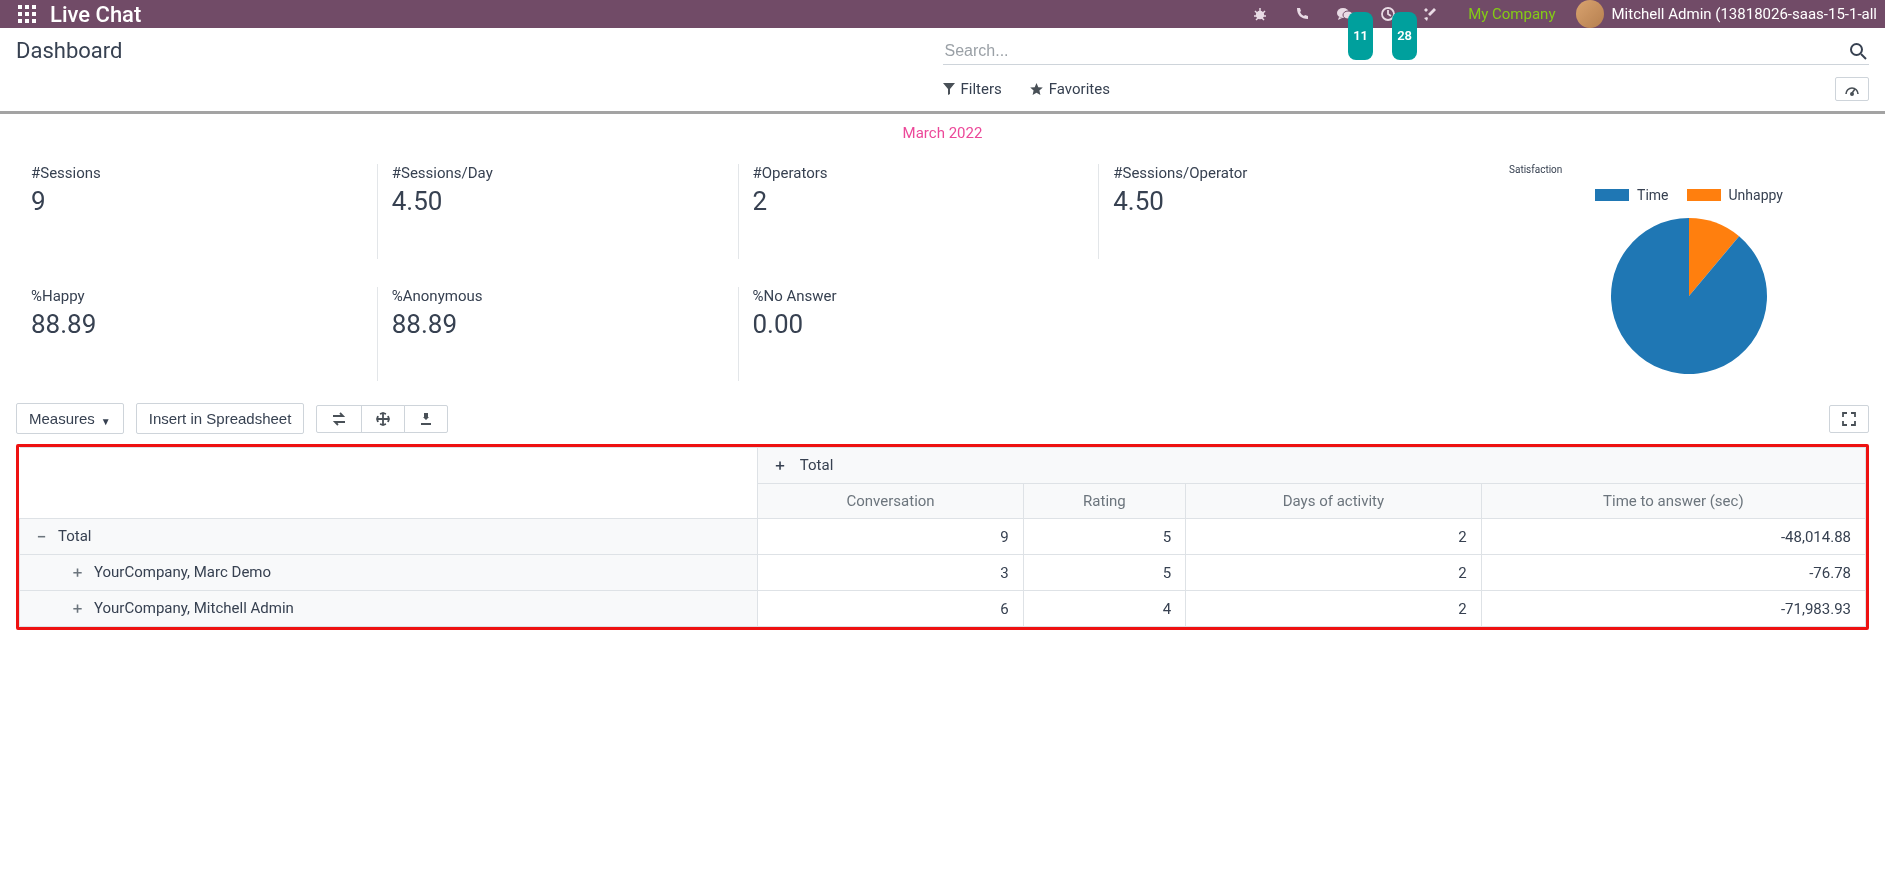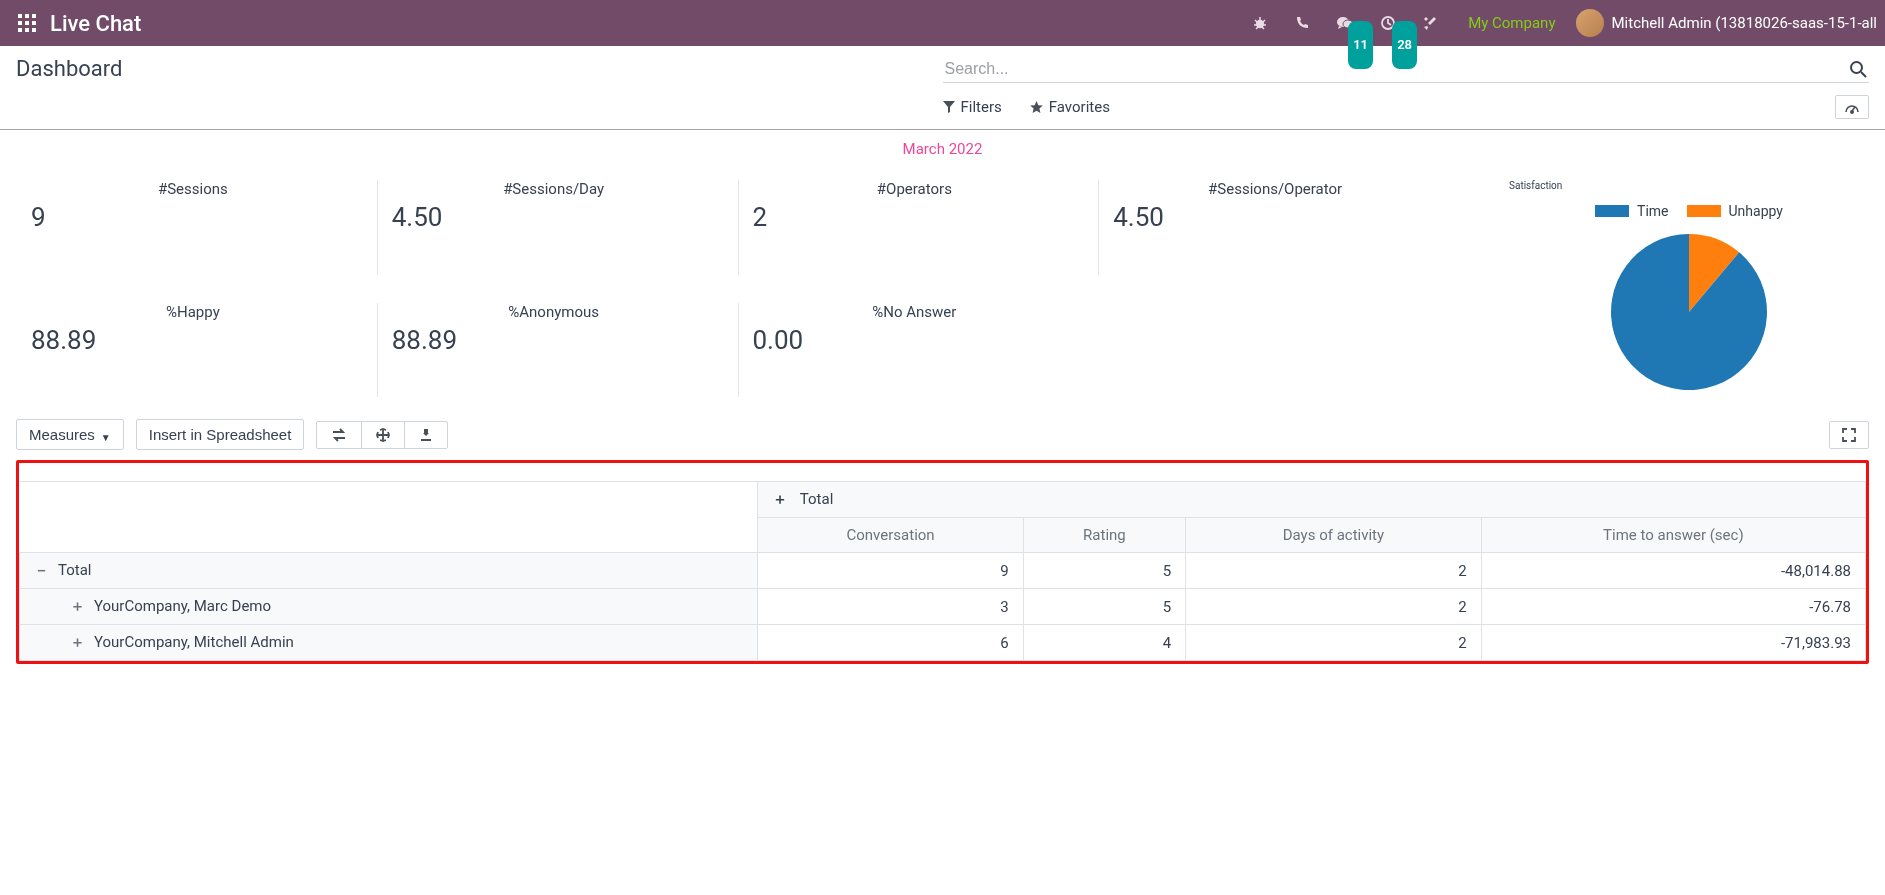--- a/index.html
+++ b/index.html
@@ -1,33 +1,33 @@
 <!DOCTYPE html>
 <html><head>
 <meta charset="utf-8">
 <style>
   * { box-sizing: border-box; margin: 0; padding: 0; }
   body { font-family: -apple-system, BlinkMacSystemFont, "Segoe UI", Roboto, Helvetica, Arial, sans-serif; color: #374151; width: 1885px; background: #fff; }
 
   
-  .navbar { display: flex; align-items: center; height: 46px; background: #714B67; color: #fff; padding: 0 8px; }
+  .navbar { display: flex; align-items: center; height: 28px; background: #714B67; color: #fff; padding: 0 8px; }
   .navbar .apps-icon { font-size: 18px; padding: 0 10px; }
   .navbar .brand { font-size: 22px; font-weight: 500; padding: 0 18px 0 4px; }
   .navbar .menu { display: flex; gap: 2px; }
   .navbar .menu-item { padding: 0 16px; font-size: 15px; cursor: pointer; line-height: 46px; color: #e9dbe5; }
   .navbar .spacer { flex: 1; }
   .navbar .systray { display: flex; align-items: center; gap: 6px; }
   .navbar .tray-item { position: relative; padding: 0 10px; color: #e9dbe5; font-size: 16px; line-height: 46px; }
   .navbar .badge { position: absolute; top: 6px; left: 22px; background: #00A09D; color: #fff; font-size: 13px; padding: 1px 5px; border-radius: 8px; font-weight: 600; }
   .navbar .company { padding: 0 14px; font-size: 15px; color: #84cc16; }
   .navbar .avatar { width: 28px; height: 28px; border-radius: 50%; background: linear-gradient(135deg,#d9a36f,#b57f4f); display: inline-block; vertical-align: middle; margin-right: 8px; }
   .navbar .user { font-size: 15px; color: #fff; display: flex; align-items: center; white-space: nowrap; max-width: 320px; overflow: hidden; }
 
   
-  .control-panel { display: flex; flex-wrap: wrap; padding: 10px 16px 0 16px; border-bottom: 1px solid #a3a3a3; }
+  .control-panel { display: flex; flex-wrap: wrap; padding: 10px 16px 0 16px; border-bottom: 3px solid #a3a3a3; }
   .cp-left { flex: 1; padding-bottom: 10px; }
   .cp-right { flex: 1; display: flex; flex-direction: column; align-items: flex-end; }
   .page-title { font-size: 22px; color: #374151; font-weight: 400; }
   .search-box { width: 100%; display: flex; align-items: center; border-bottom: 1px solid #ced4da; padding: 4px 2px; }
   .search-box input { flex: 1; border: none; outline: none; font-size: 16px; color: #374151; }
   .search-box input::placeholder { color: #9aa0a6; }
   .search-icon { font-size: 16px; color: #6c757d; padding-left: 8px; }
   .search-options { display: flex; gap: 28px; padding: 12px 0 10px 0; color: #374151; font-size: 15px; align-items: center; width: 100%; }
   .search-options .opt { display: flex; align-items: center; gap: 6px; cursor: pointer; }
   .search-options .opt .oicon { font-size: 13px; color: #495057; }
@@ -37,21 +37,21 @@
   
   .period-header { text-align: center; color: #ec4899; font-size: 15px; padding: 10px 0 4px 0; }
   .period-header-wrap { position: relative; }
   .period-header-wrap::before { content: ""; position: absolute; top: 0; left: 42px; bottom: 0; width: 1px; background: rgba(0,0,0,0); }
 
   
   .metrics { display: flex; padding: 18px 16px 8px 16px; gap: 8px; }
   .metrics-left { flex: 1; display: grid; grid-template-columns: repeat(4, 1fr); column-gap: 8px; row-gap: 28px; padding-right: 40px; }
   .card { border-left: 1px solid #e3e6e9; padding: 0 14px; }
   .card:first-child, .card:nth-child(5) { border-left-color: transparent; }
-  .card-label { color: #374151; font-size: 15px; margin-bottom: 4px; text-align: center; }
+  .card-label { color: #374151; font-size: 15px; margin-bottom: 4px; }
   .card-value { color: #374151; font-size: 26px; font-weight: 400; }
 
   .metrics-right { width: 370px; padding-left: 10px; }
   .sat-label { font-size: 10px; color: #374151; margin-bottom: 12px; }
   .legend { display: flex; justify-content: center; gap: 18px; font-size: 14px; margin-bottom: 8px; }
   .legend-item { display: flex; align-items: center; gap: 8px; }
   .swatch { width: 34px; height: 12px; }
   .pie-wrap { display: flex; justify-content: center; }
 
   
@@ -59,21 +59,21 @@
   .btn { border: 1px solid #ced4da; background: #fff; color: #374151; font-size: 15px; padding: 6px 12px; border-radius: 2px; cursor: pointer; display: inline-flex; align-items: flex-end; gap: 6px; }
   .btn .caret { font-size: 10px; }
   .btn-group { display: inline-flex; }
   .btn-group .btn { border-radius: 0; margin-left: -1px; padding: 6px 14px; }
   .btn-group .btn:first-child { border-top-left-radius: 2px; border-bottom-left-radius: 2px; margin-left: 0; }
   .btn-group .btn:last-child { border-top-right-radius: 2px; border-bottom-right-radius: 2px; }
   .pivot-toolbar .spacer { flex: 1; }
 
   
   .pivot { margin: 0 16px 24px 16px; border: 3px solid #e11; border-radius: 2px; }
-  table.pivot-table { width: 100%; border-collapse: collapse; font-size: 15px; color: #374151; margin-top: 18px; }
+  table.pivot-table { width: 100%; border-collapse: collapse; font-size: 15px; color: #374151; }
   .pivot-table th, .pivot-table td { border: 1px solid #dee2e6; padding: 8px 14px; }
   .pivot-table thead th { background: #f8f9fa; font-weight: 400; color: #6c757d; }
   .pivot-table thead tr:first-child th { color: #374151; font-weight: 400; text-align: left; }
   .pivot-table td.num { text-align: right; }
   .pivot-table .row-header { background: #f8f9fa; text-align: left; }
   .pivot-table .row-header.level1 { padding-left: 50px; }
   .pivot-table .toggle { display: inline-block; width: 14px; text-align: center; font-weight: 700; margin-right: 10px; color: #6c757d; }
   .pivot-table thead .col-corner { background: #fff; border-left: none; }
   .pivot-table thead th.expand { background: #f8f9fa; }
   .pivot-table thead th.expand .toggle { font-size: 15px; color: #374151; }

